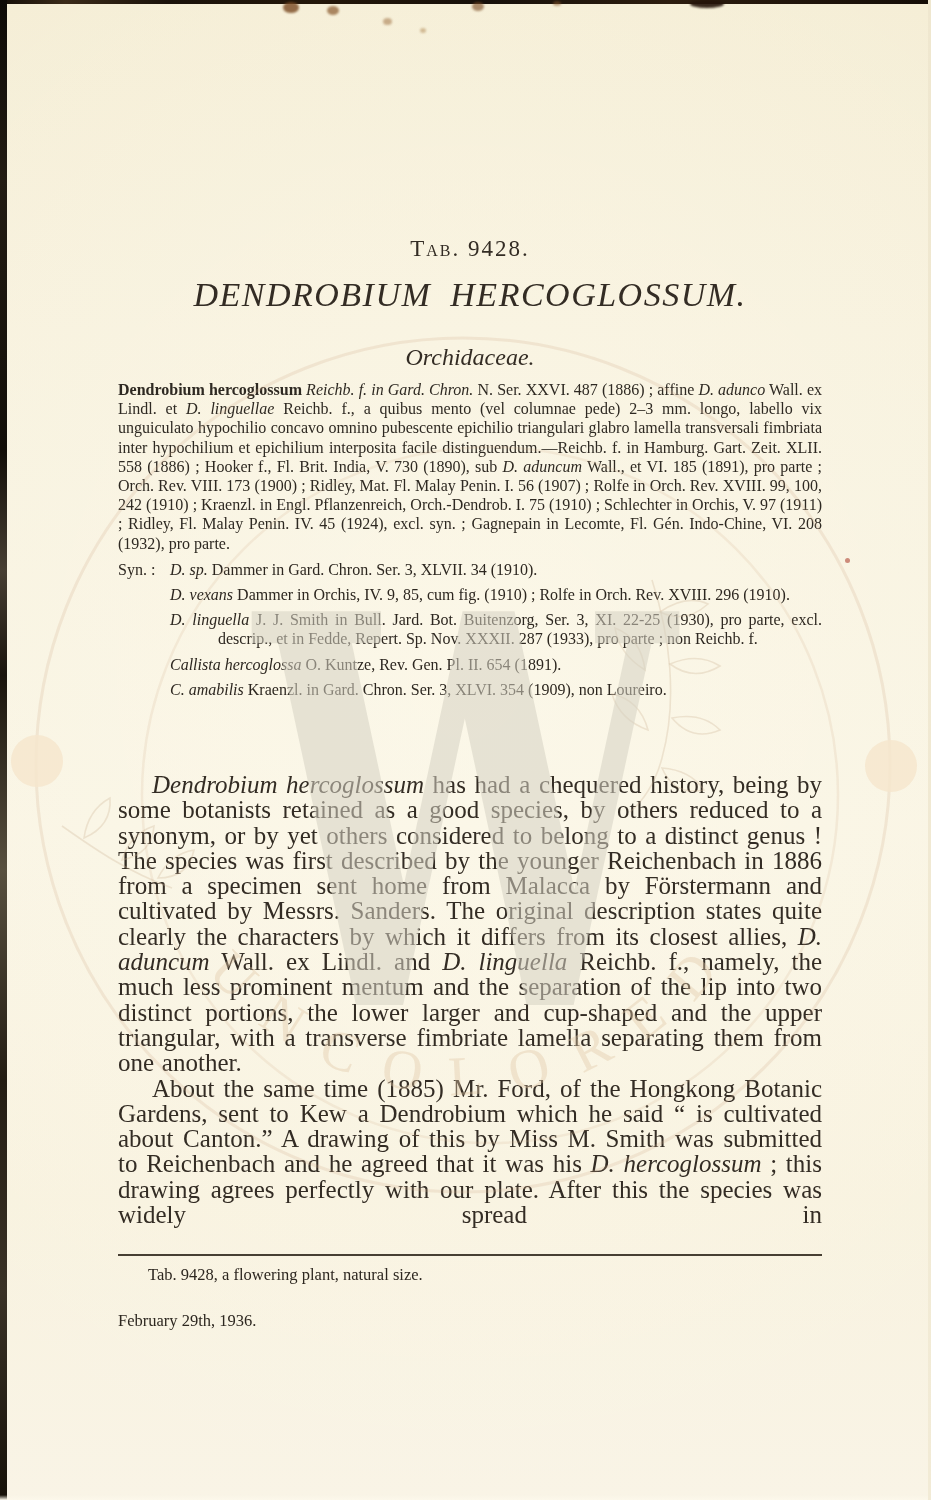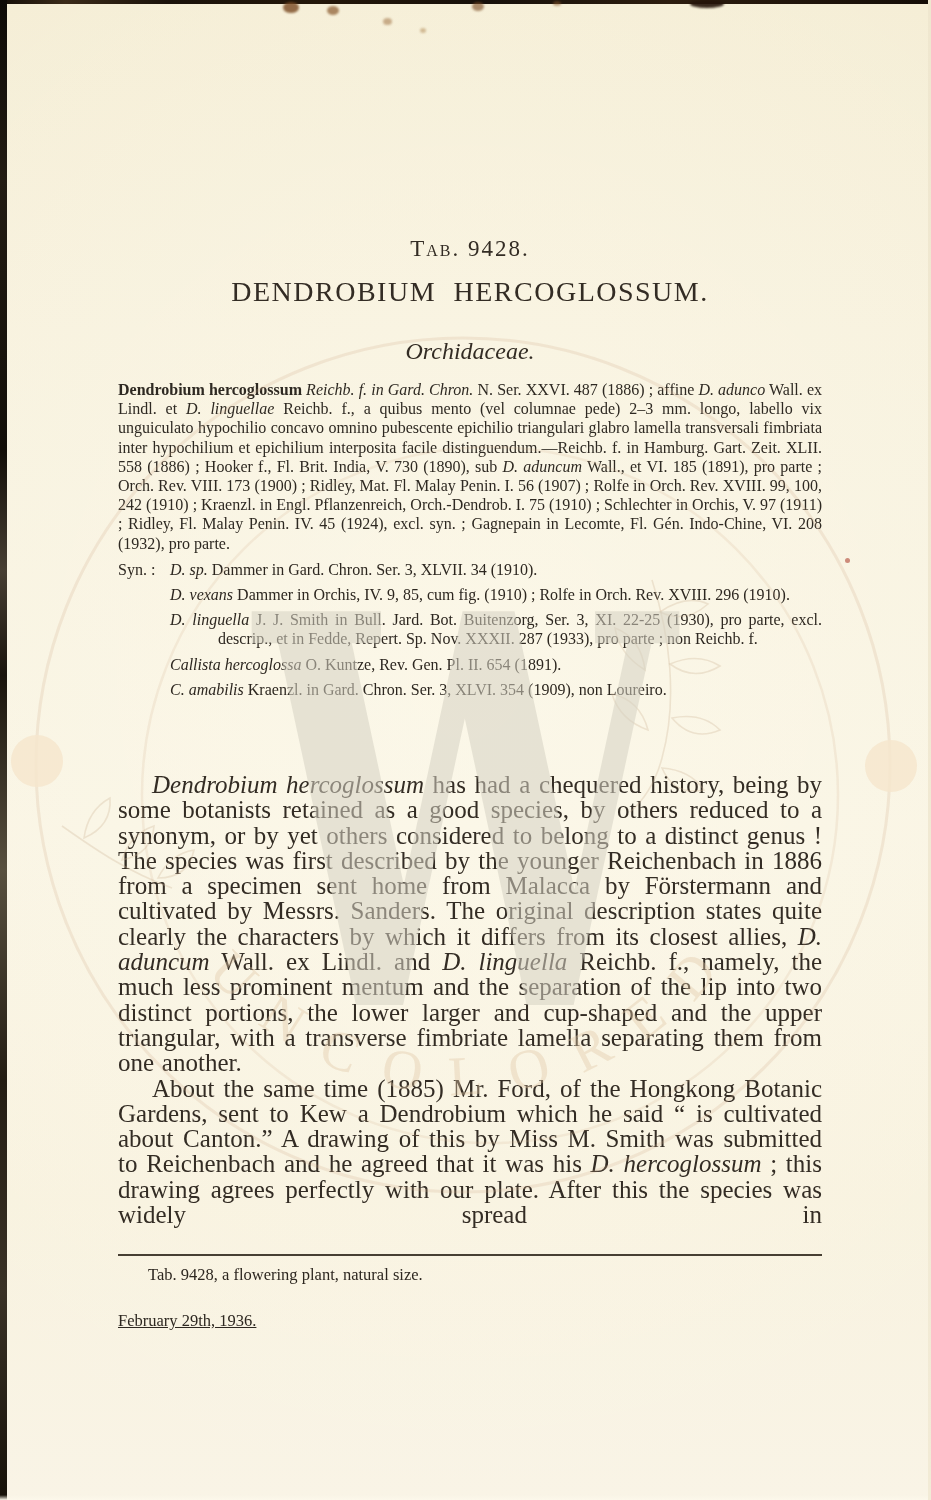--- a/index.html
+++ b/index.html
@@ -36,42 +36,42 @@
   .wm-line{fill:none;stroke:rgba(210,175,140,0.22);}
   .wm-dot{fill:rgba(246,230,206,0.85);}
   .wm-leaf{fill:none;stroke:rgba(205,178,148,0.30);stroke-width:1.6;}
 
   
   .content{position:absolute;top:0;left:0;z-index:2;width:861px;height:1500px;color:var(--ink);}
   .col{position:absolute;left:118px;width:704px;}
 
   .masthead{top:236px;text-align:center;}
   .plate-no{font-variant:small-caps;font-size:23px;letter-spacing:2px;color:#332c24;}
-  .title{font-size:28px;font-weight:400;letter-spacing:1.5px;word-spacing:9px;margin:14px 0 0 0;color:#332c24;}
+  .title{font-size:34px;font-weight:400;letter-spacing:1.5px;word-spacing:9px;margin:14px 0 0 0;color:#332c24;font-style:italic;}
   .family{font-size:24px;font-style:italic;font-weight:400;margin:30px 0 0 0;color:#332c24;}
 
   .refs{top:380px;font-size:16px;line-height:19.2px;}
   .refs p{margin:0;text-align:justify;}
   .citation{color:#2e2922;}
   .syn-block{margin-top:7px;}
   .syn-first{margin-top:7px !important;}
   .syn-label{display:inline-block;width:52px;}
   .syn-entry{margin:6px 0 0 0 !important;padding-left:100px;text-indent:-48px;text-align:right;}
 
   .body-text{top:772px;font-size:25px;line-height:25.3px;color:#332c24;}
   .body-text p{margin:0;text-align:justify;word-spacing:.06em;}
   .body-text p{text-indent:34px;}
   .body-text p.runs-on{text-align-last:justify;}
 
   .i{font-style:italic;} .b{font-weight:bold;}
 
   .page-footer{top:1254px;}
   .footer-rule{border:none;border-top:2px solid var(--rule);margin:0;width:704px;}
   .footnote{margin:9px 0 0 30px;font-size:16.5px;}
-  .imprint-date{margin:26px 0 0 0;font-size:16.5px;text-decoration:underline;}
+  .imprint-date{margin:26px 0 0 0;font-size:16.5px;}
 </style>
 </head>
 <body>
 
 <div class="scan">
 
   <div class="edge-top"></div>
   <div class="edge-left"></div>
   <div class="edge-bottom"></div>
   <div class="edge-right"></div>

